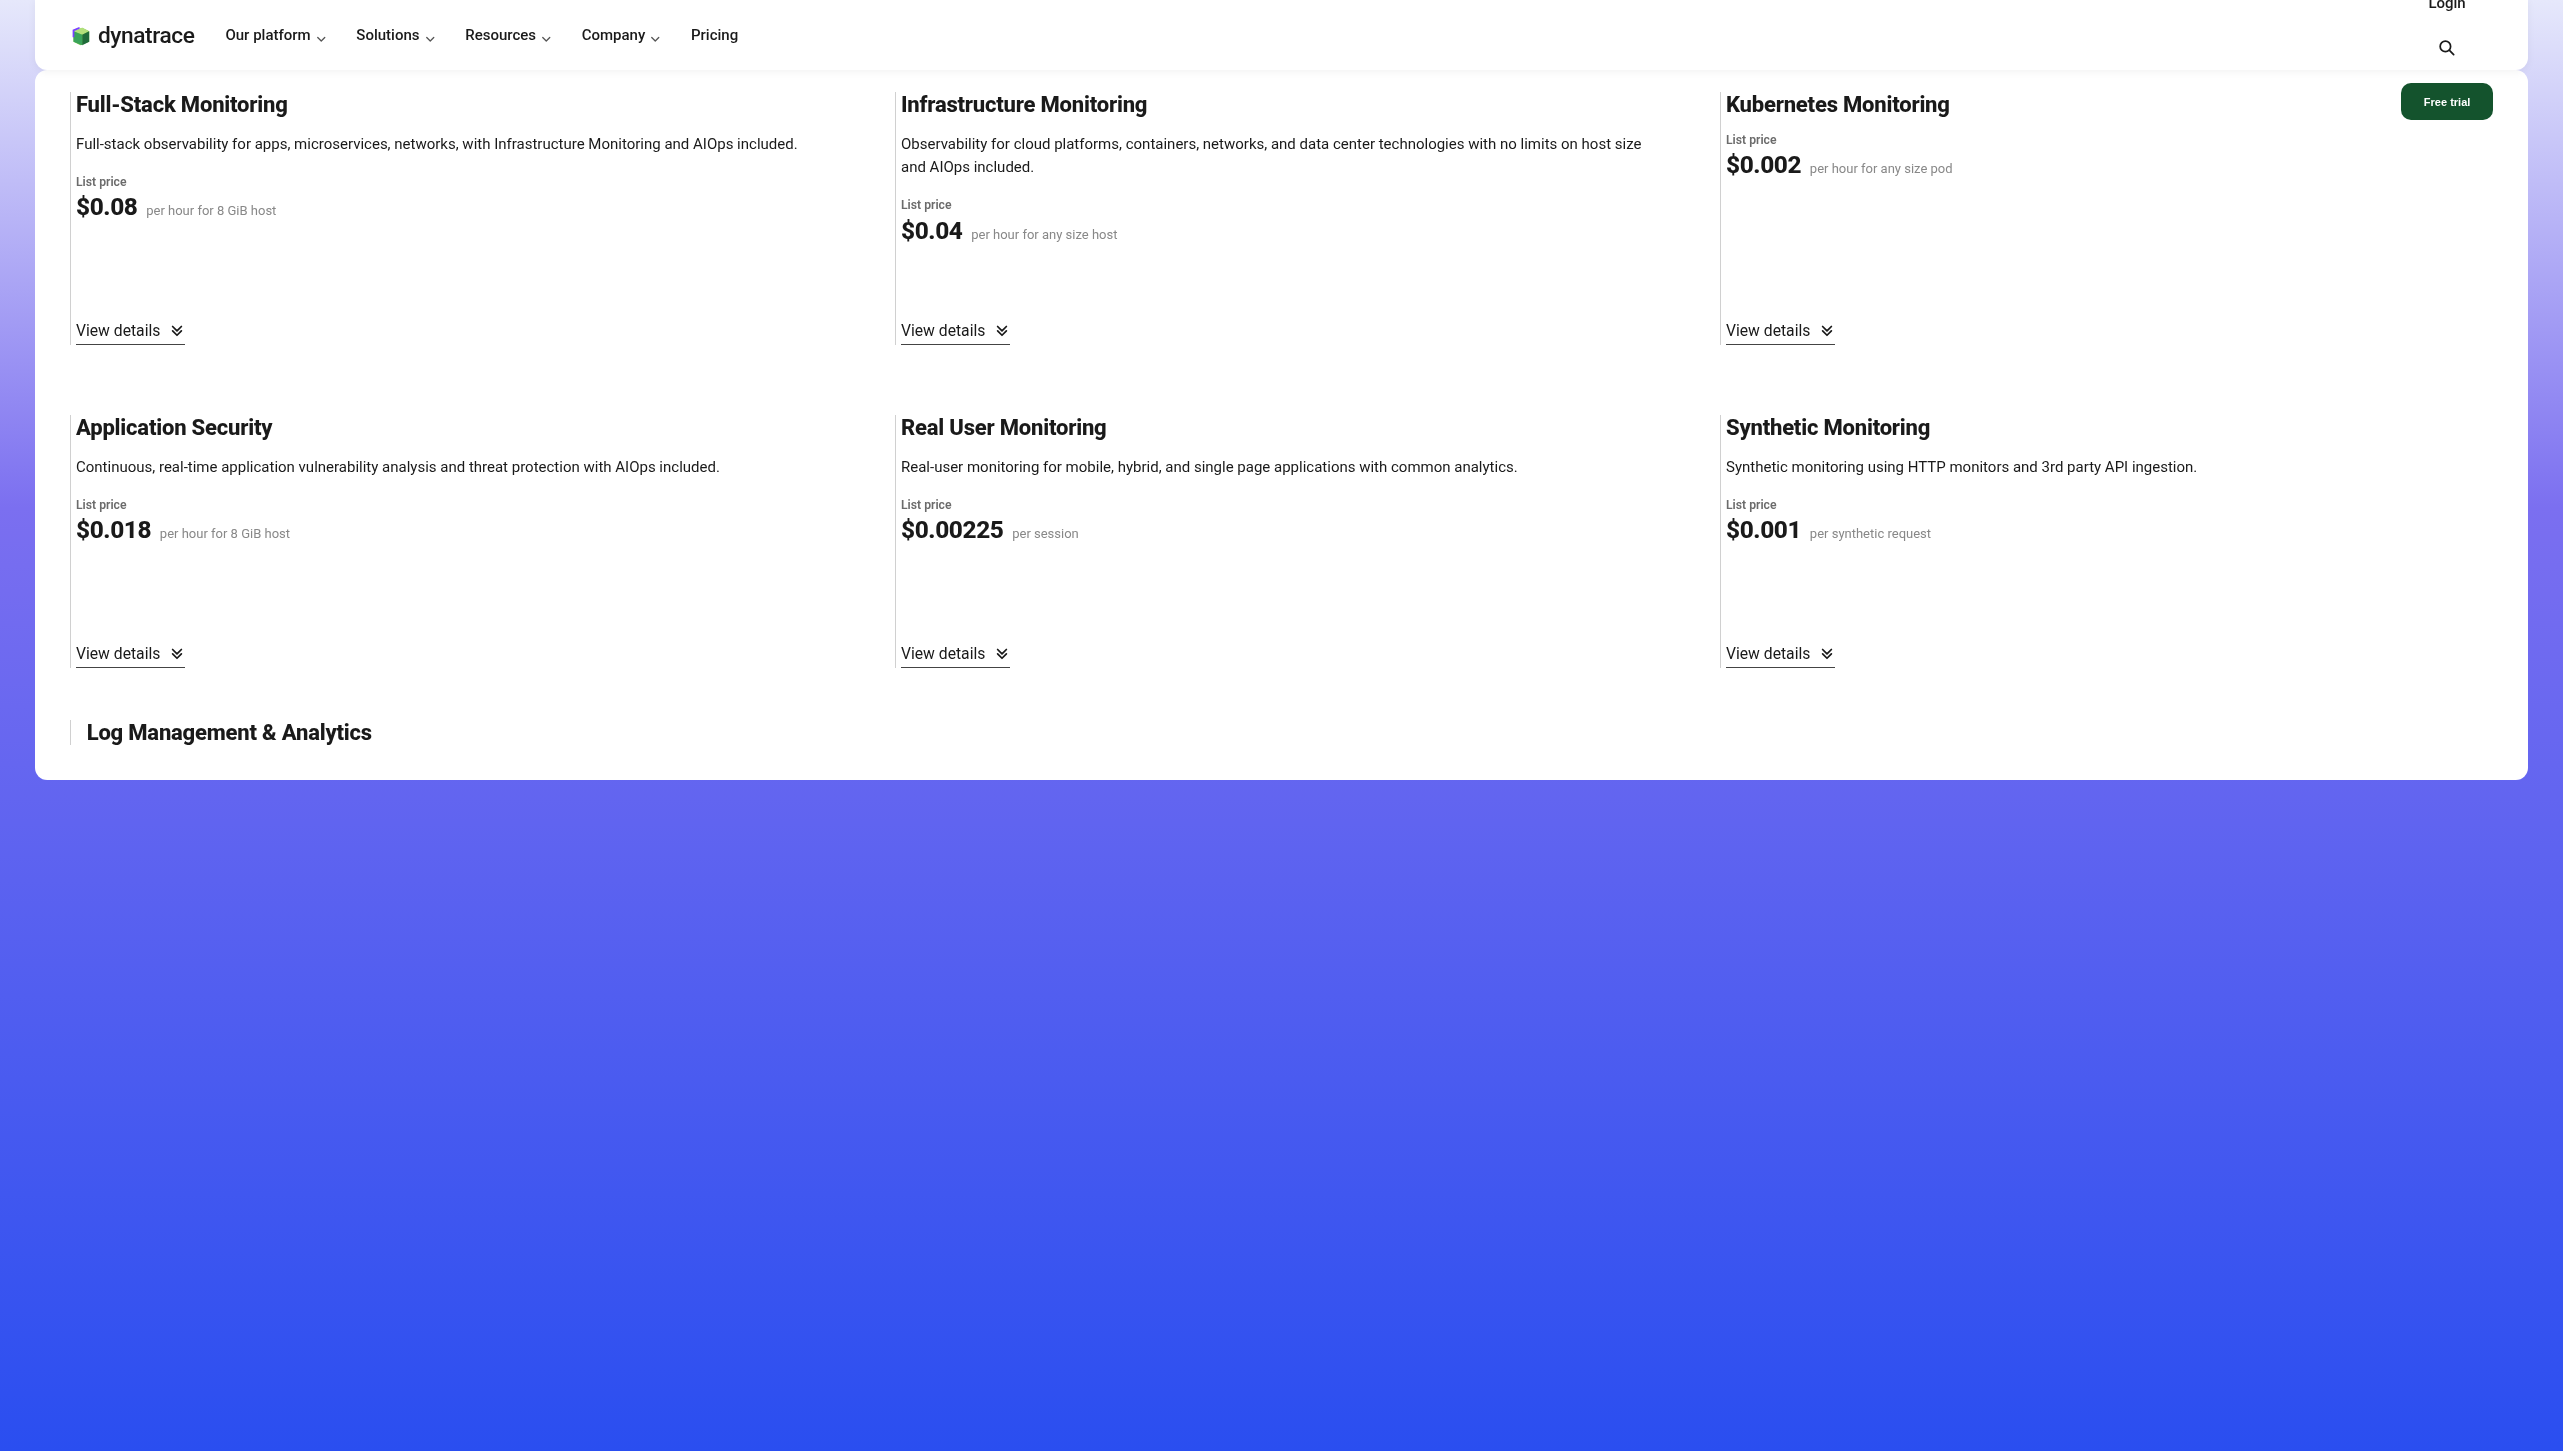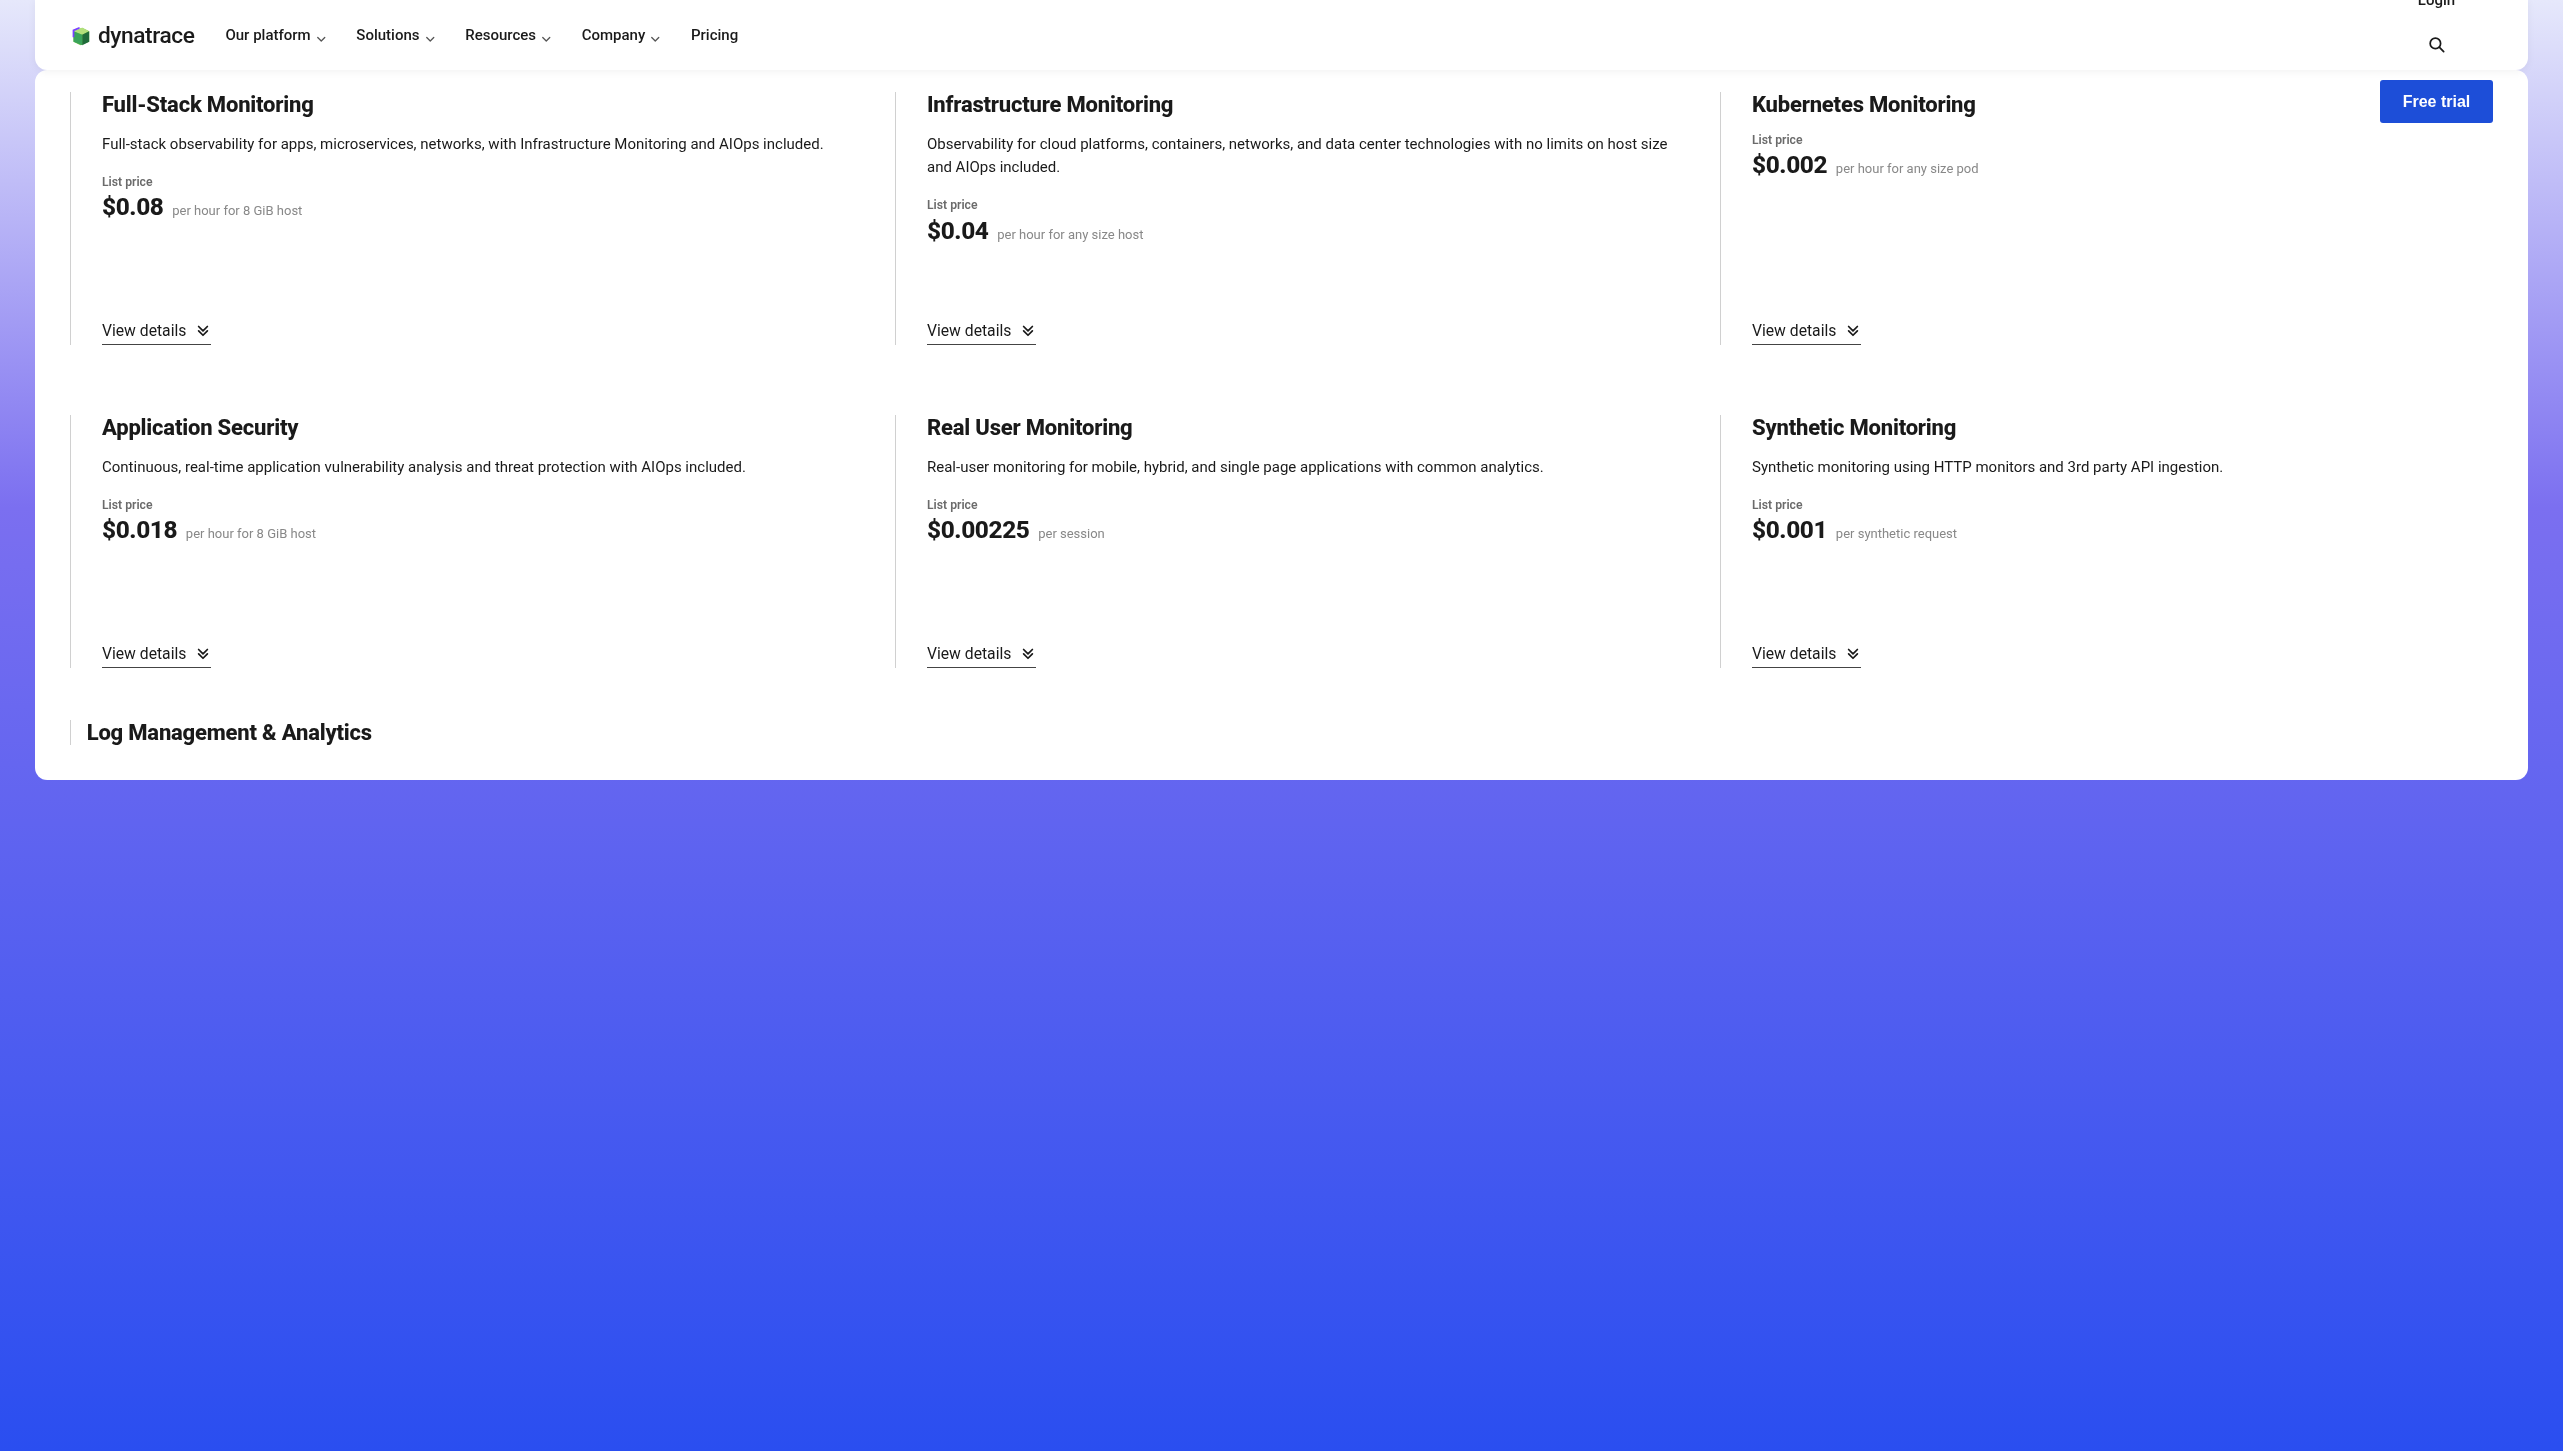--- a/index.html
+++ b/index.html
@@ -63,47 +63,47 @@
     gap:26px;
     flex-direction:column;
   }
   .header-right .nav-item { font-size:15px; }
   .search-icon {
     width:19px;height:19px;
     cursor:pointer;
     display:flex;align-items:center;justify-content:center;
   }
   .free-trial {
-    background:#1d4ed8;
+    background:#14532d;
     color:#fff;
     border:none;
-    border-radius:3px;
+    border-radius:10px;
     padding:12.2px 22.7px;
-    font-size:16px;
+    font-size:11px;
     font-weight:600;
     cursor:pointer;
   }
 
   
   .panel {
     background:#fff;
     border-radius:12.2px;
     padding:22px 35px 35px 35px;
     margin:0 -26px;
     min-height:662px;
   }
 
   .pricing-grid {
     display:grid;
     grid-template-columns:repeat(3,1fr);
     gap:70px 52px;
   }
   .pricing-card {
     border-left:0.9px solid #d0d0d0;
-    padding-left:31px;
+    padding-left:5px;
     display:flex;
     flex-direction:column;
     min-height:253px;
   }
   .pricing-title {
     font-size:22px;
     font-weight:800;
     margin-bottom:15.7px;
     letter-spacing:-0.2px;
   }

